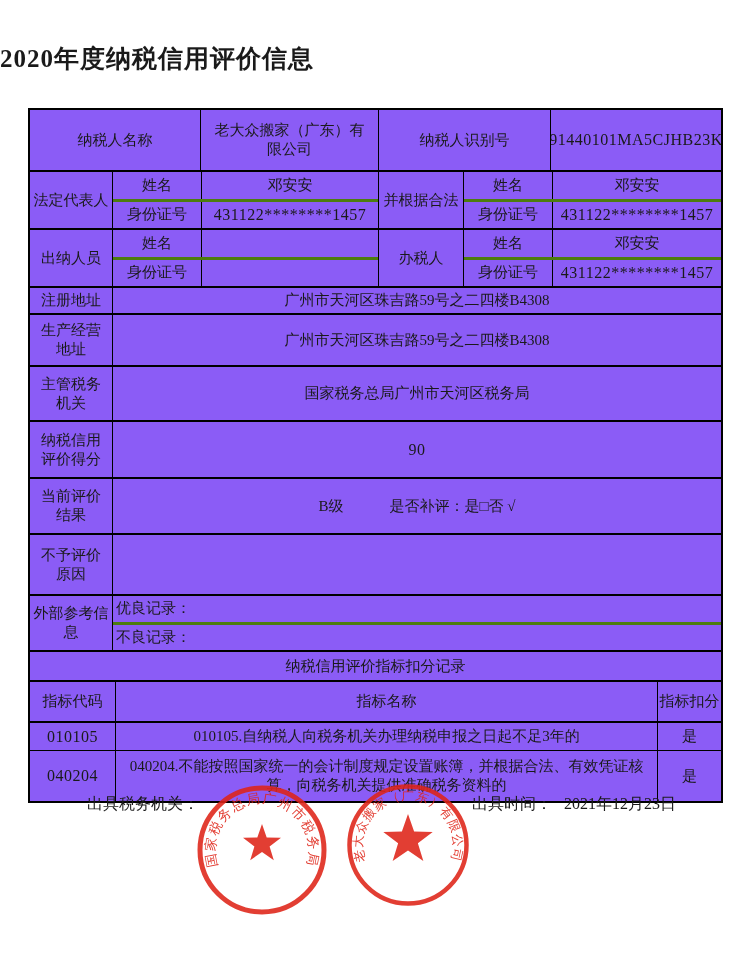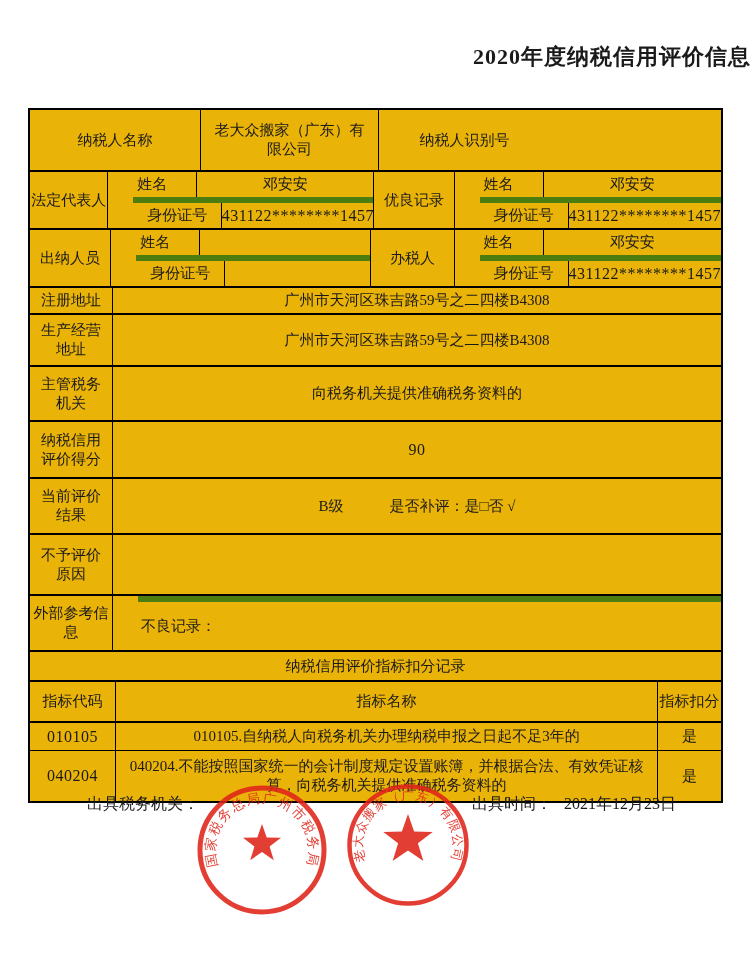--- a/index.html
+++ b/index.html
@@ -4,37 +4,37 @@
 <style>
   * { margin:0; padding:0; box-sizing:border-box; }
   html,body { background:#888; }
   .page {
     position:relative; width:751px; height:969px; background:#ffffff;
     font-family:"Liberation Serif","DejaVu Serif",serif; color:#1a1a1a;
     margin:0 auto; overflow:hidden;
   }
   .title {
     position:absolute; left:0; top:42px; width:100%;
-    text-align:right; font-size:22px; font-weight:bold; letter-spacing:1px;padding-left:28px;
+    text-align:left; font-size:25px; font-weight:bold; letter-spacing:1px;
   }
   .tbl {
     position:absolute; left:28px; top:108px; width:695px;
-    border:2px solid #000; background:#eab308;
+    border:2px solid #000; background:#8b5cf6;
   }
   .row { display:flex; width:100%; }
   .rt2 { border-top:2px solid #000; }
   .rt1 { border-top:1px solid #000; }
   .cell {
     display:flex; align-items:center; justify-content:center;
     font-size:15px; text-align:center; white-space:pre-line; overflow:hidden;
   }
   .bl { border-left:1px solid #000; }
   .stack { display:flex; flex-direction:column; }
   .sub { display:flex; flex:1; }
-  .sub2 { border-top:6px solid #4d7c0f;margin-left:25px; }
+  .sub2 { border-top:3px solid #4d7c0f; }
   .w1{width:82px;} .w3{width:178px;}
   .w4{width:85px;} .w6{width:171px;}
   .stackA{width:266px;}
   .stack .cell{height:100%;}
   .sub .c1{width:88px;} .sub .c2{flex:1;}
   .valwide { flex:1; }
   .num { font-size:16px; letter-spacing:0.5px; }
   .left { justify-content:flex-start; text-align:left; padding-left:3px; }
   .pad { padding:0 8px; }
   .evalcell { gap:46px; }
@@ -54,35 +54,36 @@
 <div class="page">
 
   <div class="title">2020年度纳税信用评价信息</div>
 
   <div class="tbl">
 
     <div class="row" style="height:60px">
       <div class="cell" style="width:170px">纳税人名称</div>
       <div class="cell bl w3 pad">老大众搬家（广东）有限公司</div>
       <div class="cell bl" style="width:172px">纳税人识别号</div>
+      <div class="cell bl w6 num">91440101MA5CJHB23K</div>
     </div>
 
     <div class="row rt2" style="height:58px">
       <div class="cell w1">法定代表人</div>
       <div class="stack stackA bl">
         <div class="sub" style="height:29px">
           <div class="cell c1">姓名</div>
           <div class="cell c2 bl">邓安安</div>
         </div>
         <div class="sub sub2" style="height:29px">
           <div class="cell c1">身份证号</div>
           <div class="cell c2 bl num">431122********1457</div>
         </div>
       </div>
-      <div class="cell bl w4">优良记录</div>
+      <div class="cell bl w4">并根据合法</div>
       <div class="stack bl" style="flex:1">
         <div class="sub" style="height:29px">
           <div class="cell c1">姓名</div>
           <div class="cell c2 bl">邓安安</div>
         </div>
         <div class="sub sub2" style="height:29px">
           <div class="cell c1">身份证号</div>
           <div class="cell c2 bl num">431122********1457</div>
         </div>
       </div>
@@ -120,21 +121,21 @@
 
     <div class="row rt2" style="height:52px">
       <div class="cell w1">生产经营
 地址</div>
       <div class="cell bl valwide">广州市天河区珠吉路59号之二四楼B4308</div>
     </div>
 
     <div class="row rt2" style="height:55px">
       <div class="cell w1">主管税务
 机关</div>
-      <div class="cell bl valwide">向税务机关提供准确税务资料的</div>
+      <div class="cell bl valwide">国家税务总局广州市天河区税务局</div>
     </div>
 
     <div class="row rt2" style="height:57px">
       <div class="cell w1">纳税信用
 评价得分</div>
       <div class="cell bl valwide num">90</div>
     </div>
 
     <div class="row rt2" style="height:56px">
       <div class="cell w1">当前评价
@@ -148,20 +149,23 @@
     <div class="row rt2" style="height:61px">
       <div class="cell w1">不予评价
 原因</div>
       <div class="cell bl valwide"></div>
     </div>
 
     <div class="row rt2" style="height:56px">
       <div class="cell w1">外部参考信
 息</div>
       <div class="stack bl" style="flex:1">
+        <div class="sub" style="height:32px">
+          <div class="cell c2 left">优良记录：</div>
+        </div>
         <div class="sub sub2" style="height:24px">
           <div class="cell c2 left">不良记录：</div>
         </div>
       </div>
     </div>
 
     <div class="row rt2">
       <div class="cell sectitle valwide">纳税信用评价指标扣分记录</div>
     </div>
 

